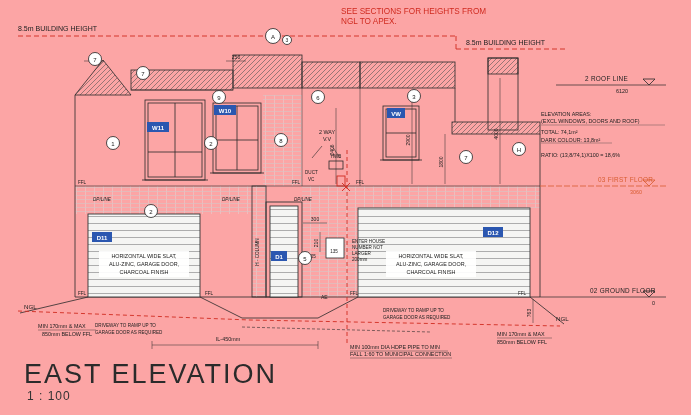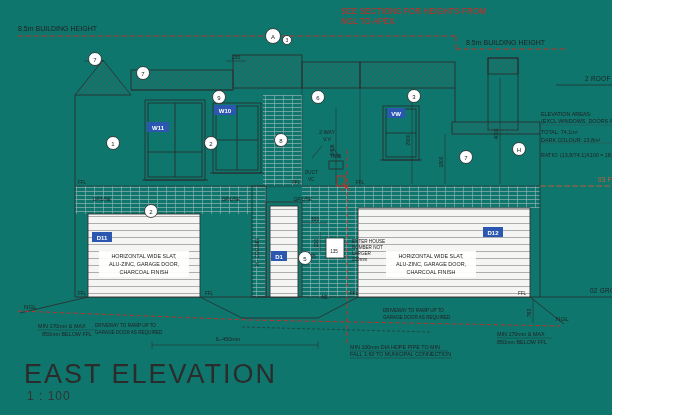--- a/index.html
+++ b/index.html
@@ -1,16 +1,16 @@
 <!DOCTYPE html>
 <html><head>
 <meta charset="utf-8">
 <style>
   html,body{margin:0;padding:0;background:#ffffff;}
-  .sheet{position:relative;width:612px;height:415px;background:#0f766e;overflow:hidden;
+  .sheet{position:relative;width:691px;height:415px;background:#fca5a5;overflow:hidden;
          font-family:"Liberation Sans", sans-serif;}
   svg{position:absolute;left:0;top:0;}
   svg text{font-family:"Liberation Sans", sans-serif;fill:#222;}
   .red{fill:#d02b20;}
   .orange{fill:#d85c30;}
   .tiny{font-size:4.6px;}
   .dim{font-size:5px;}
   .sm{font-size:5.4px;}
   .md{font-size:6.2px;}
   .lvl{font-size:6.4px;letter-spacing:.3px;}

